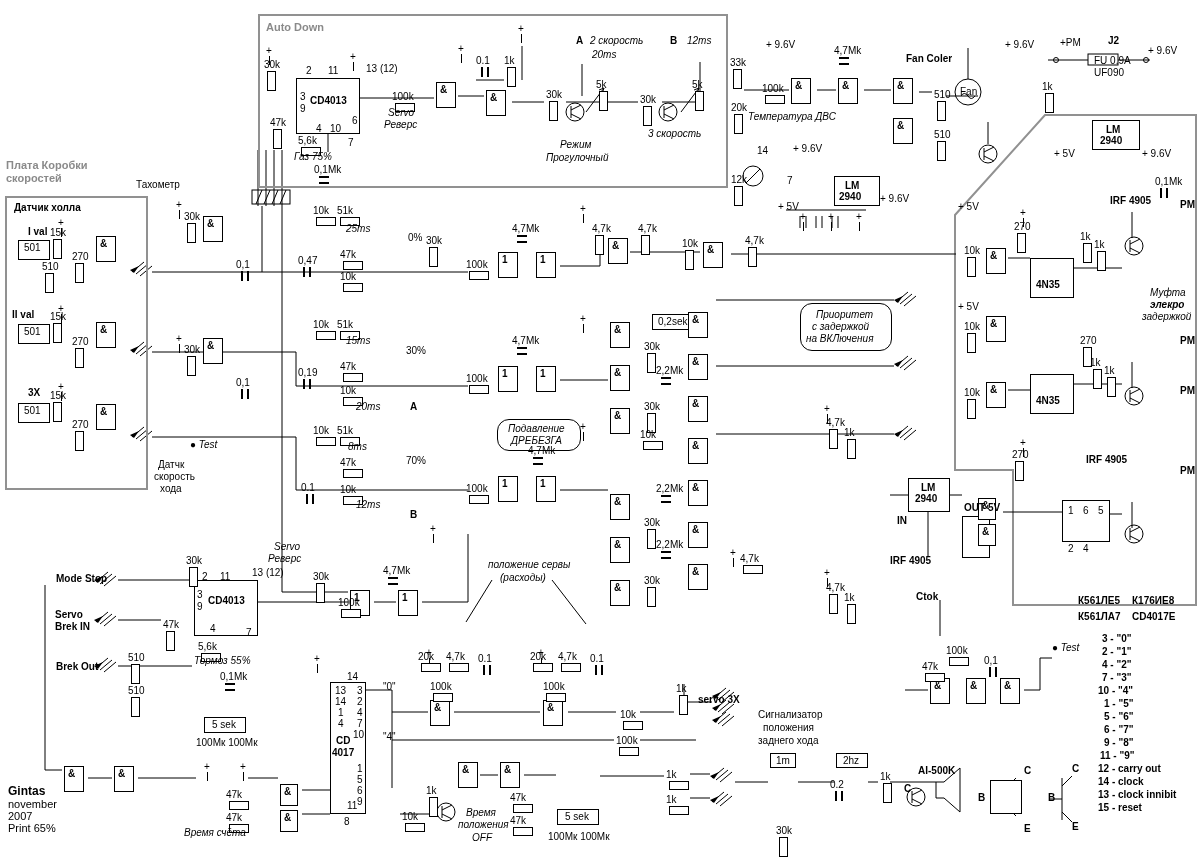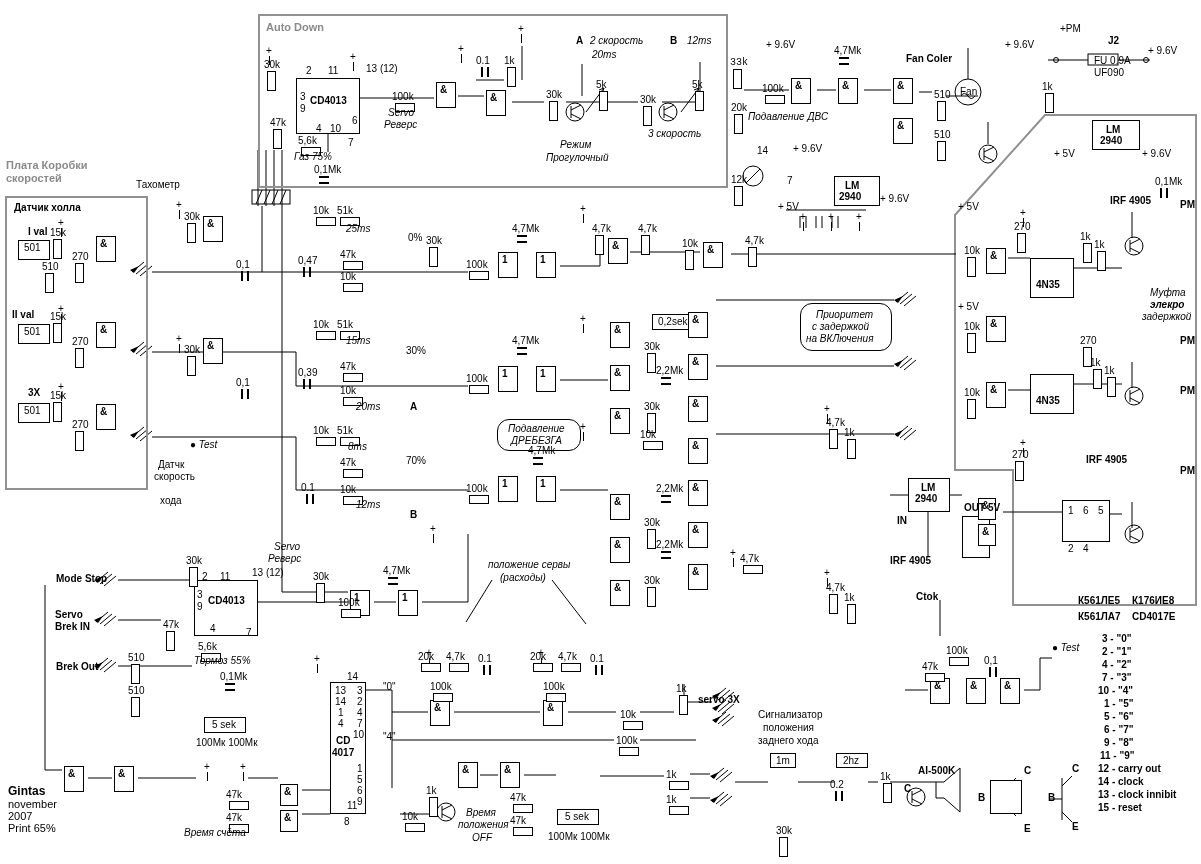--- a/index.html
+++ b/index.html
@@ -233,21 +233,21 @@
     <div class="res v" style="left: 187px; top: 223px;"></div>
     <div class="lbl" style="left: 236px; top: 260px;">0,1</div>
     <div class="cap v" style="left: 241px; top: 271px;"></div>
     <div class="lbl" style="left: 184px; top: 345px;">30k</div>
     <div class="res v" style="left: 187px; top: 356px;"></div>
     <div class="lbl" style="left: 236px; top: 378px;">0,1</div>
     <div class="cap v" style="left: 241px; top: 389px;"></div>
     <div class="lbl i" style="left: 190px; top: 440px;">● Test</div>
     <div class="lbl" style="left: 158px; top: 460px;">Датчк</div>
     <div class="lbl" style="left: 154px; top: 472px;">скорость</div>
-    <div class="lbl" style="left: 160px; top: 484px; margin-top: 12px;">хода</div>
+    <div class="lbl" style="left: 160px; top: 484px;">хода</div>
     <div class="lbl g" style="left: 266px; top: 22px;">Auto Down</div>
     <div class="lbl" style="left: 264px; top: 60px;">30k</div>
     <div class="res v" style="left: 267px; top: 71px;"></div>
     <div class="lbl" style="left: 306px; top: 66px;">2</div>
     <div class="lbl" style="left: 328px; top: 66px;">11</div>
     <div class="lbl" style="left: 366px; top: 64px;">13 (12)</div>
     <div class="lbl" style="left: 300px; top: 92px;">3</div>
     <div class="lbl" style="left: 300px; top: 104px;">9</div>
     <div class="lbl b" style="left: 310px; top: 96px;">CD4013</div>
     <div class="lbl" style="left: 316px; top: 124px;">4</div>
@@ -279,46 +279,46 @@
     <div class="res v" style="left: 695px; top: 91px;"></div>
     <div class="lbl b" style="left: 576px; top: 36px;">A</div>
     <div class="lbl i" style="left: 590px; top: 36px;">2 скорость</div>
     <div class="lbl i" style="left: 592px; top: 50px;">20ms</div>
     <div class="lbl b" style="left: 670px; top: 36px;">B</div>
     <div class="lbl i" style="left: 687px; top: 36px;">12ms</div>
     <div class="lbl i" style="left: 560px; top: 140px;">Режим</div>
     <div class="lbl i" style="left: 546px; top: 153px;">Прогулочный</div>
     <div class="lbl i" style="left: 648px; top: 129px;">3 скорость</div>
     <div class="lbl" style="left: 766px; top: 40px;">+ 9.6V</div>
-    <div class="lbl" style="left: 730px; top: 58px; font-family: Liberation Mono, monospace;">33k</div>
+    <div class="lbl" style="left: 730px; top: 58px;">33k</div>
     <div class="res v" style="left: 733px; top: 69px;"></div>
     <div class="lbl" style="left: 834px; top: 46px;">4,7Mk</div>
     <div class="cap h" style="left: 839px; top: 57px;"></div>
     <div class="lbl b" style="left: 906px; top: 54px;">Fan Coler</div>
     <div class="lbl" style="left: 762px; top: 84px;">100k</div>
     <div class="res h" style="left: 765px; top: 95px;"></div>
     <div class="lbl" style="left: 731px; top: 103px;">20k</div>
     <div class="res v" style="left: 734px; top: 114px;"></div>
     <div class="lbl" style="left: 934px; top: 90px;">510</div>
     <div class="res v" style="left: 937px; top: 101px;"></div>
     <div class="lbl" style="left: 934px; top: 130px;">510</div>
     <div class="res v" style="left: 937px; top: 141px;"></div>
-    <div class="lbl i" style="left: 748px; top: 112px;">Подавление ДВС</div>
+    <div class="lbl i" style="left: 748px; top: 112px;">Температура ДВС</div>
     <div class="lbl" style="left: 757px; top: 146px;">14</div>
     <div class="lbl" style="left: 793px; top: 144px;">+ 9.6V</div>
     <div class="lbl" style="left: 731px; top: 175px;">12k</div>
     <div class="res v" style="left: 734px; top: 186px;"></div>
     <div class="lbl" style="left: 787px; top: 176px;">7</div>
     <div class="lbl b" style="left: 845px; top: 181px;">LM</div>
     <div class="lbl b" style="left: 839px; top: 192px;">2940</div>
     <div class="lbl" style="left: 778px; top: 202px;">+ 5V</div>
     <div class="lbl" style="left: 880px; top: 194px;">+ 9.6V</div>
     <div class="lbl" style="left: 960px; top: 87px;">Fan</div>
     <div class="lbl" style="left: 1005px; top: 40px;">+ 9.6V</div>
-    <div class="lbl" style="left: 1060px; top: 24px;">+PM</div>
+    <div class="lbl" style="left: 1060px; top: 38px;">+PM</div>
     <div class="lbl b" style="left: 1108px; top: 36px;">J2</div>
     <div class="lbl" style="left: 1094px; top: 56px;">FU 0.9A</div>
     <div class="lbl" style="left: 1094px; top: 68px;">UF090</div>
     <div class="lbl" style="left: 1042px; top: 82px;">1k</div>
     <div class="res v" style="left: 1045px; top: 93px;"></div>
     <div class="lbl" style="left: 1148px; top: 46px;">+ 9.6V</div>
     <div class="lbl b" style="left: 1106px; top: 125px;">LM</div>
     <div class="lbl b" style="left: 1100px; top: 136px;">2940</div>
     <div class="lbl" style="left: 1054px; top: 149px;">+ 5V</div>
     <div class="lbl" style="left: 1142px; top: 149px;">+ 9.6V</div>
@@ -411,21 +411,21 @@
     <div class="res v" style="left: 641px; top: 235px;"></div>
     <div class="lbl" style="left: 682px; top: 239px;">10k</div>
     <div class="res v" style="left: 685px; top: 250px;"></div>
     <div class="lbl" style="left: 745px; top: 236px;">4,7k</div>
     <div class="res v" style="left: 748px; top: 247px;"></div>
     <div class="lbl" style="left: 313px; top: 320px;">10k</div>
     <div class="res h" style="left: 316px; top: 331px;"></div>
     <div class="lbl" style="left: 337px; top: 320px;">51k</div>
     <div class="res h" style="left: 340px; top: 331px;"></div>
     <div class="lbl i" style="left: 346px; top: 336px;">15ms</div>
-    <div class="lbl" style="left: 298px; top: 368px;">0,39</div>
+    <div class="lbl" style="left: 298px; top: 368px;">0,19</div>
     <div class="cap v" style="left: 303px; top: 379px;"></div>
     <div class="lbl" style="left: 340px; top: 362px;">47k</div>
     <div class="res h" style="left: 343px; top: 373px;"></div>
     <div class="lbl" style="left: 340px; top: 386px;">10k</div>
     <div class="res h" style="left: 343px; top: 397px;"></div>
     <div class="lbl i" style="left: 356px; top: 402px;">20ms</div>
     <div class="lbl b" style="left: 410px; top: 402px;">A</div>
     <div class="lbl" style="left: 406px; top: 346px;">30%</div>
     <div class="lbl" style="left: 466px; top: 374px;">100k</div>
     <div class="res h" style="left: 469px; top: 385px;"></div>

